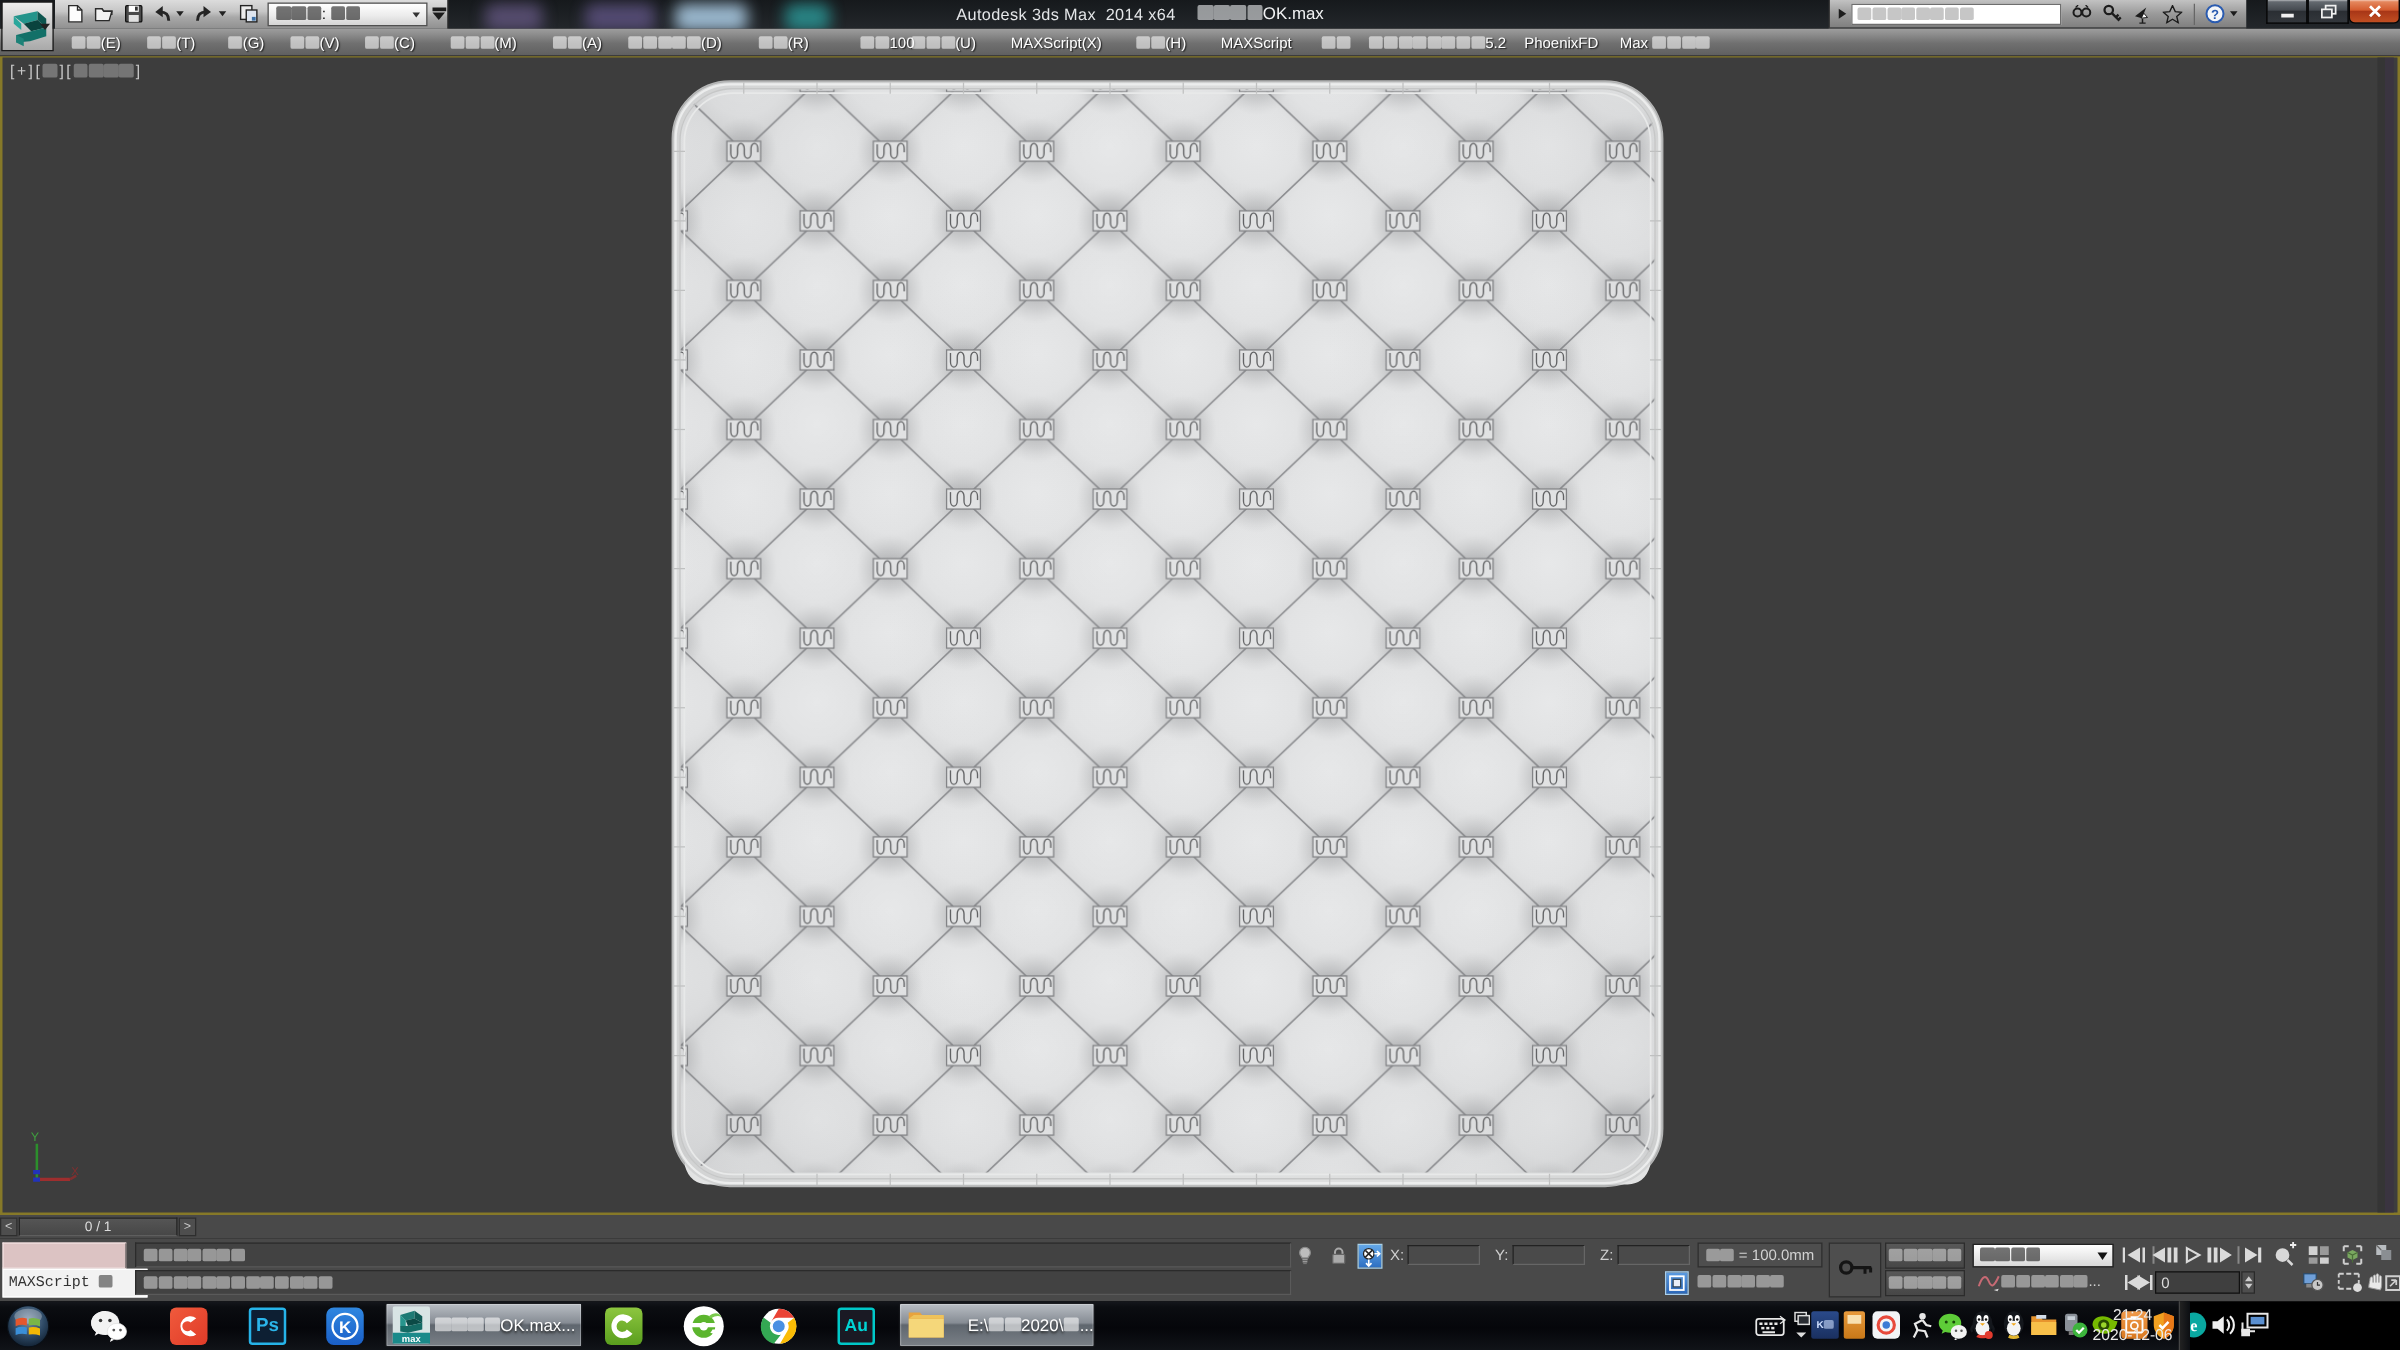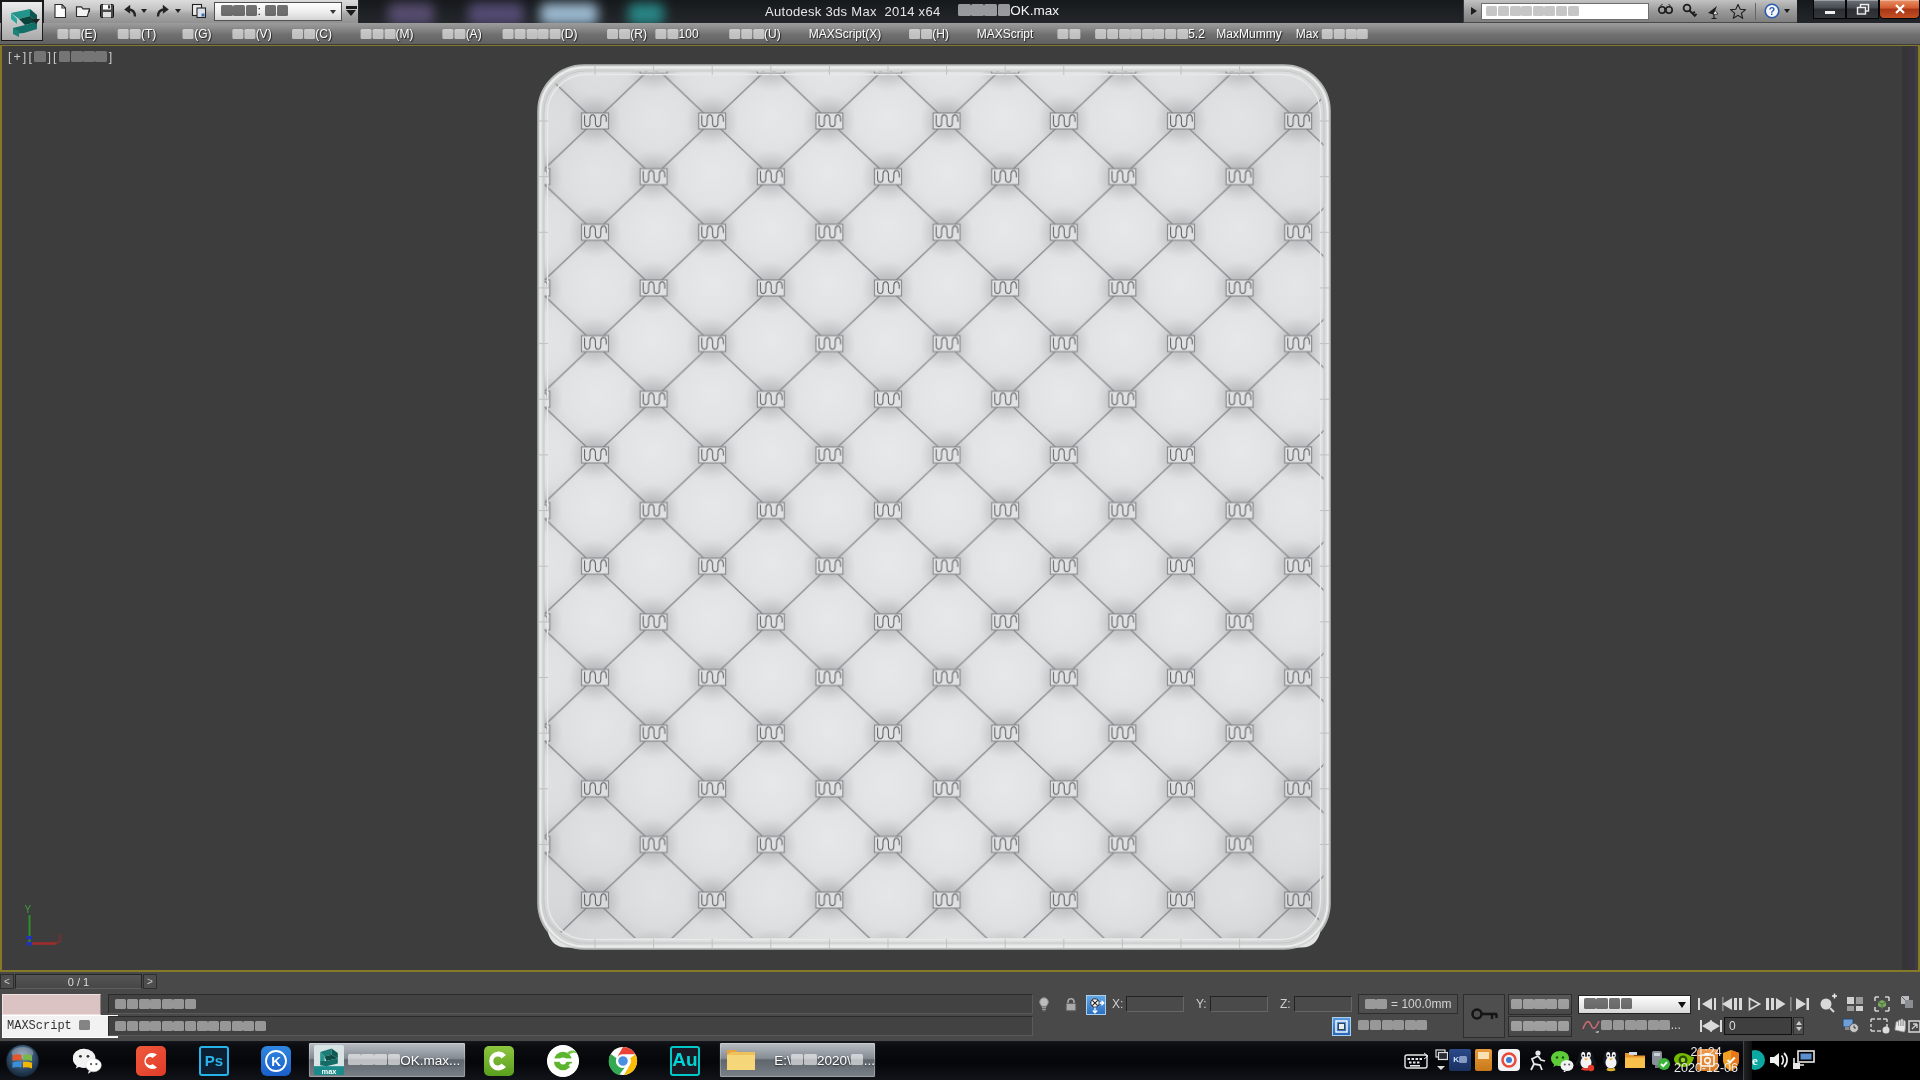--- a/index.html
+++ b/index.html
@@ -183,28 +183,28 @@
 <div id="menubar">
   <span class="mitem" style="left:77px;"><span class="cjkb"></span><span class="cjkb"></span>(E)</span>
   <span class="mitem" style="left:137px;"><span class="cjkb"></span><span class="cjkb"></span>(T)</span>
   <span class="mitem" style="left:197px;"><span class="cjkb"></span>(G)</span>
   <span class="mitem" style="left:252px;"><span class="cjkb"></span><span class="cjkb"></span>(V)</span>
   <span class="mitem" style="left:312px;"><span class="cjkb"></span><span class="cjkb"></span>(C)</span>
   <span class="mitem" style="left:387px;"><span class="cjkb"></span><span class="cjkb"></span><span class="cjkb"></span>(M)</span>
   <span class="mitem" style="left:462px;"><span class="cjkb"></span><span class="cjkb"></span>(A)</span>
   <span class="mitem" style="left:540px;"><span class="cjkb"></span><span class="cjkb"></span><span class="cjkb"></span><span class="cjkb"></span><span class="cjkb"></span>(D)</span>
   <span class="mitem" style="left:627px;"><span class="cjkb"></span><span class="cjkb"></span>(R)</span>
-  <span class="mitem" style="left:677px;"><span class="cjkb"></span><span class="cjkb"></span>100</span>
+  <span class="mitem" style="left:710px;"><span class="cjkb"></span><span class="cjkb"></span>100</span>
   <span class="mitem" style="left:755px;"><span class="cjkb"></span><span class="cjkb"></span><span class="cjkb"></span>(U)</span>
   <span class="mitem" style="left:845px;">MAXScript(X)</span>
   <span class="mitem" style="left:929px;"><span class="cjkb"></span><span class="cjkb"></span>(H)</span>
   <span class="mitem" style="left:1005px;">MAXScript</span>
   <span class="mitem" style="left:1069px;"><span class="cjkb"></span><span class="cjkb"></span></span>
   <span class="mitem" style="left:1150px;text-align:center;"><span class="cjkb"></span><span class="cjkb"></span><span class="cjkb"></span><span class="cjkb"></span><span class="cjkb"></span><span class="cjkb"></span><span class="cjkb"></span><span class="cjkb"></span>5.2</span>
-  <span class="mitem" style="left:1249px;">MaxMummy</span>
+  <span class="mitem" style="left:1249px;">PhoenixFD</span>
   <span class="mitem" style="left:1332px;">Max <span class="cjkb"></span><span class="cjkb"></span><span class="cjkb"></span><span class="cjkb"></span></span>
 </div>
 
 <div id="viewport">
   <div id="vplabel">[ + ] [ <span class="dim"><span class="cjkb"></span></span> ] [ <span class="dim"><span class="cjkb"></span><span class="cjkb"></span><span class="cjkb"></span><span class="cjkb"></span></span> ]</div>
   <svg id="mattress" width="796" height="888" viewBox="0 0 796 888">
       <defs>
         <radialGradient id="pg" cx="50%" cy="46%" r="56%">
           <stop offset="0%" stop-color="#e7e8e9"></stop>
           <stop offset="50%" stop-color="#e2e3e4"></stop>
@@ -504,21 +504,21 @@
       </svg>
   </div>
   <svg class="tbico" style="left:608px;" width="30" height="30" viewBox="0 0 30 30">
     <circle cx="15" cy="15" r="14" fill="#fff"></circle>
     <path d="M15 1a14 14 0 0 1 12.2 7.2H15A6.9 6.9 0 0 0 8.6 12z" fill="#ea4335"></path>
     <path d="M27.4 8.2A14 14 0 0 1 16 29l5.8-10a6.9 6.9 0 0 0 .4-6.8z" fill="#fbbc05"></path>
     <path d="M8.5 12.2a6.9 6.9 0 0 0 6 9.7c.8 0 1.6-.1 2.3-.4L11 29A14 14 0 0 1 2.8 8z" fill="#34a853"></path>
     <circle cx="15" cy="15" r="5.4" fill="#4a90e2" stroke="#fff" stroke-width="1.2"></circle>
   </svg>
   <div class="tbico" style="left:670px;background:#1a1a24;border:2.5px solid #00c8c8;border-radius:3px;">
-    <div style="color:#00d4d4;font-size:19px;font-weight:bold;text-align:center;line-height:24px;">Au</div>
+    <div style="color:#00d4d4;font-size:14px;font-weight:bold;text-align:center;line-height:24px;">Au</div>
   </div>
   <div class="tbtn" style="left:719px;width:157px;justify-content:space-between;">
     <svg width="30" height="26" viewBox="0 0 30 26" style="margin:0 5px 0 6px;flex:none;">
       <path d="M1 3h9l2.5 3H29v17H1z" fill="#e8a33d"></path>
       <path d="M1 8h28v15H1z" fill="#f5d77a"></path>
       <path d="M1 8l4-3h24v3z" fill="#eec25a"></path>
     </svg>
     <span style="text-shadow:0 1px 2px #222;">E:\<span class="cjkb"></span><span class="cjkb"></span>2020\<span class="cjkb"></span>...</span>
   </div>
 

